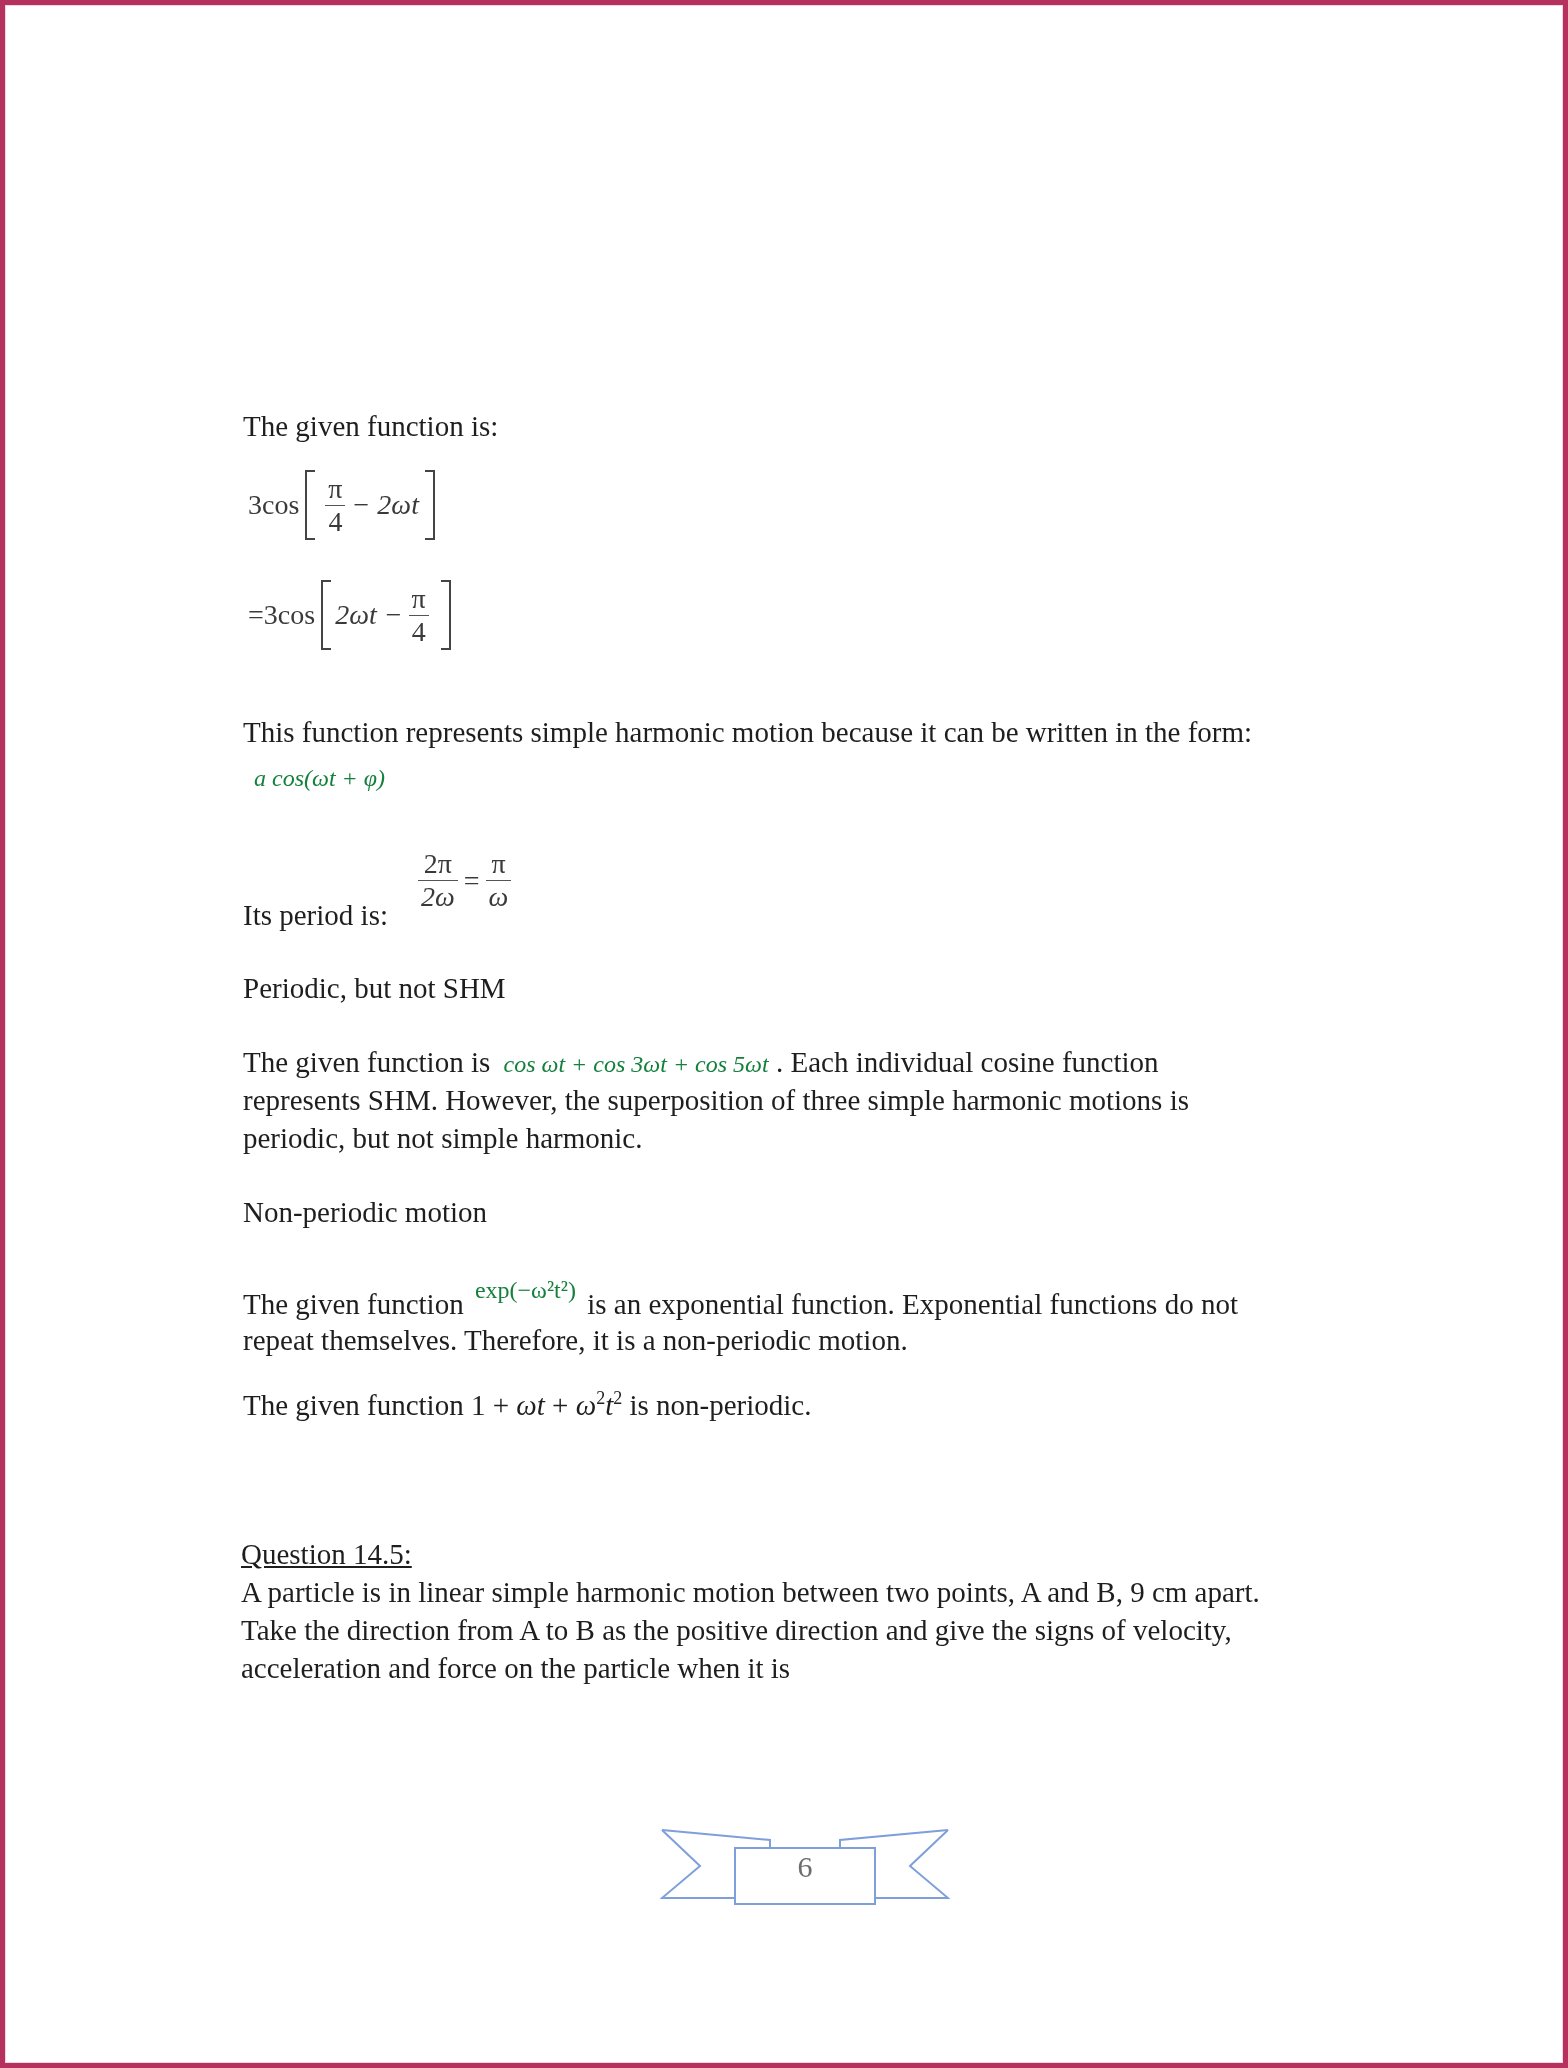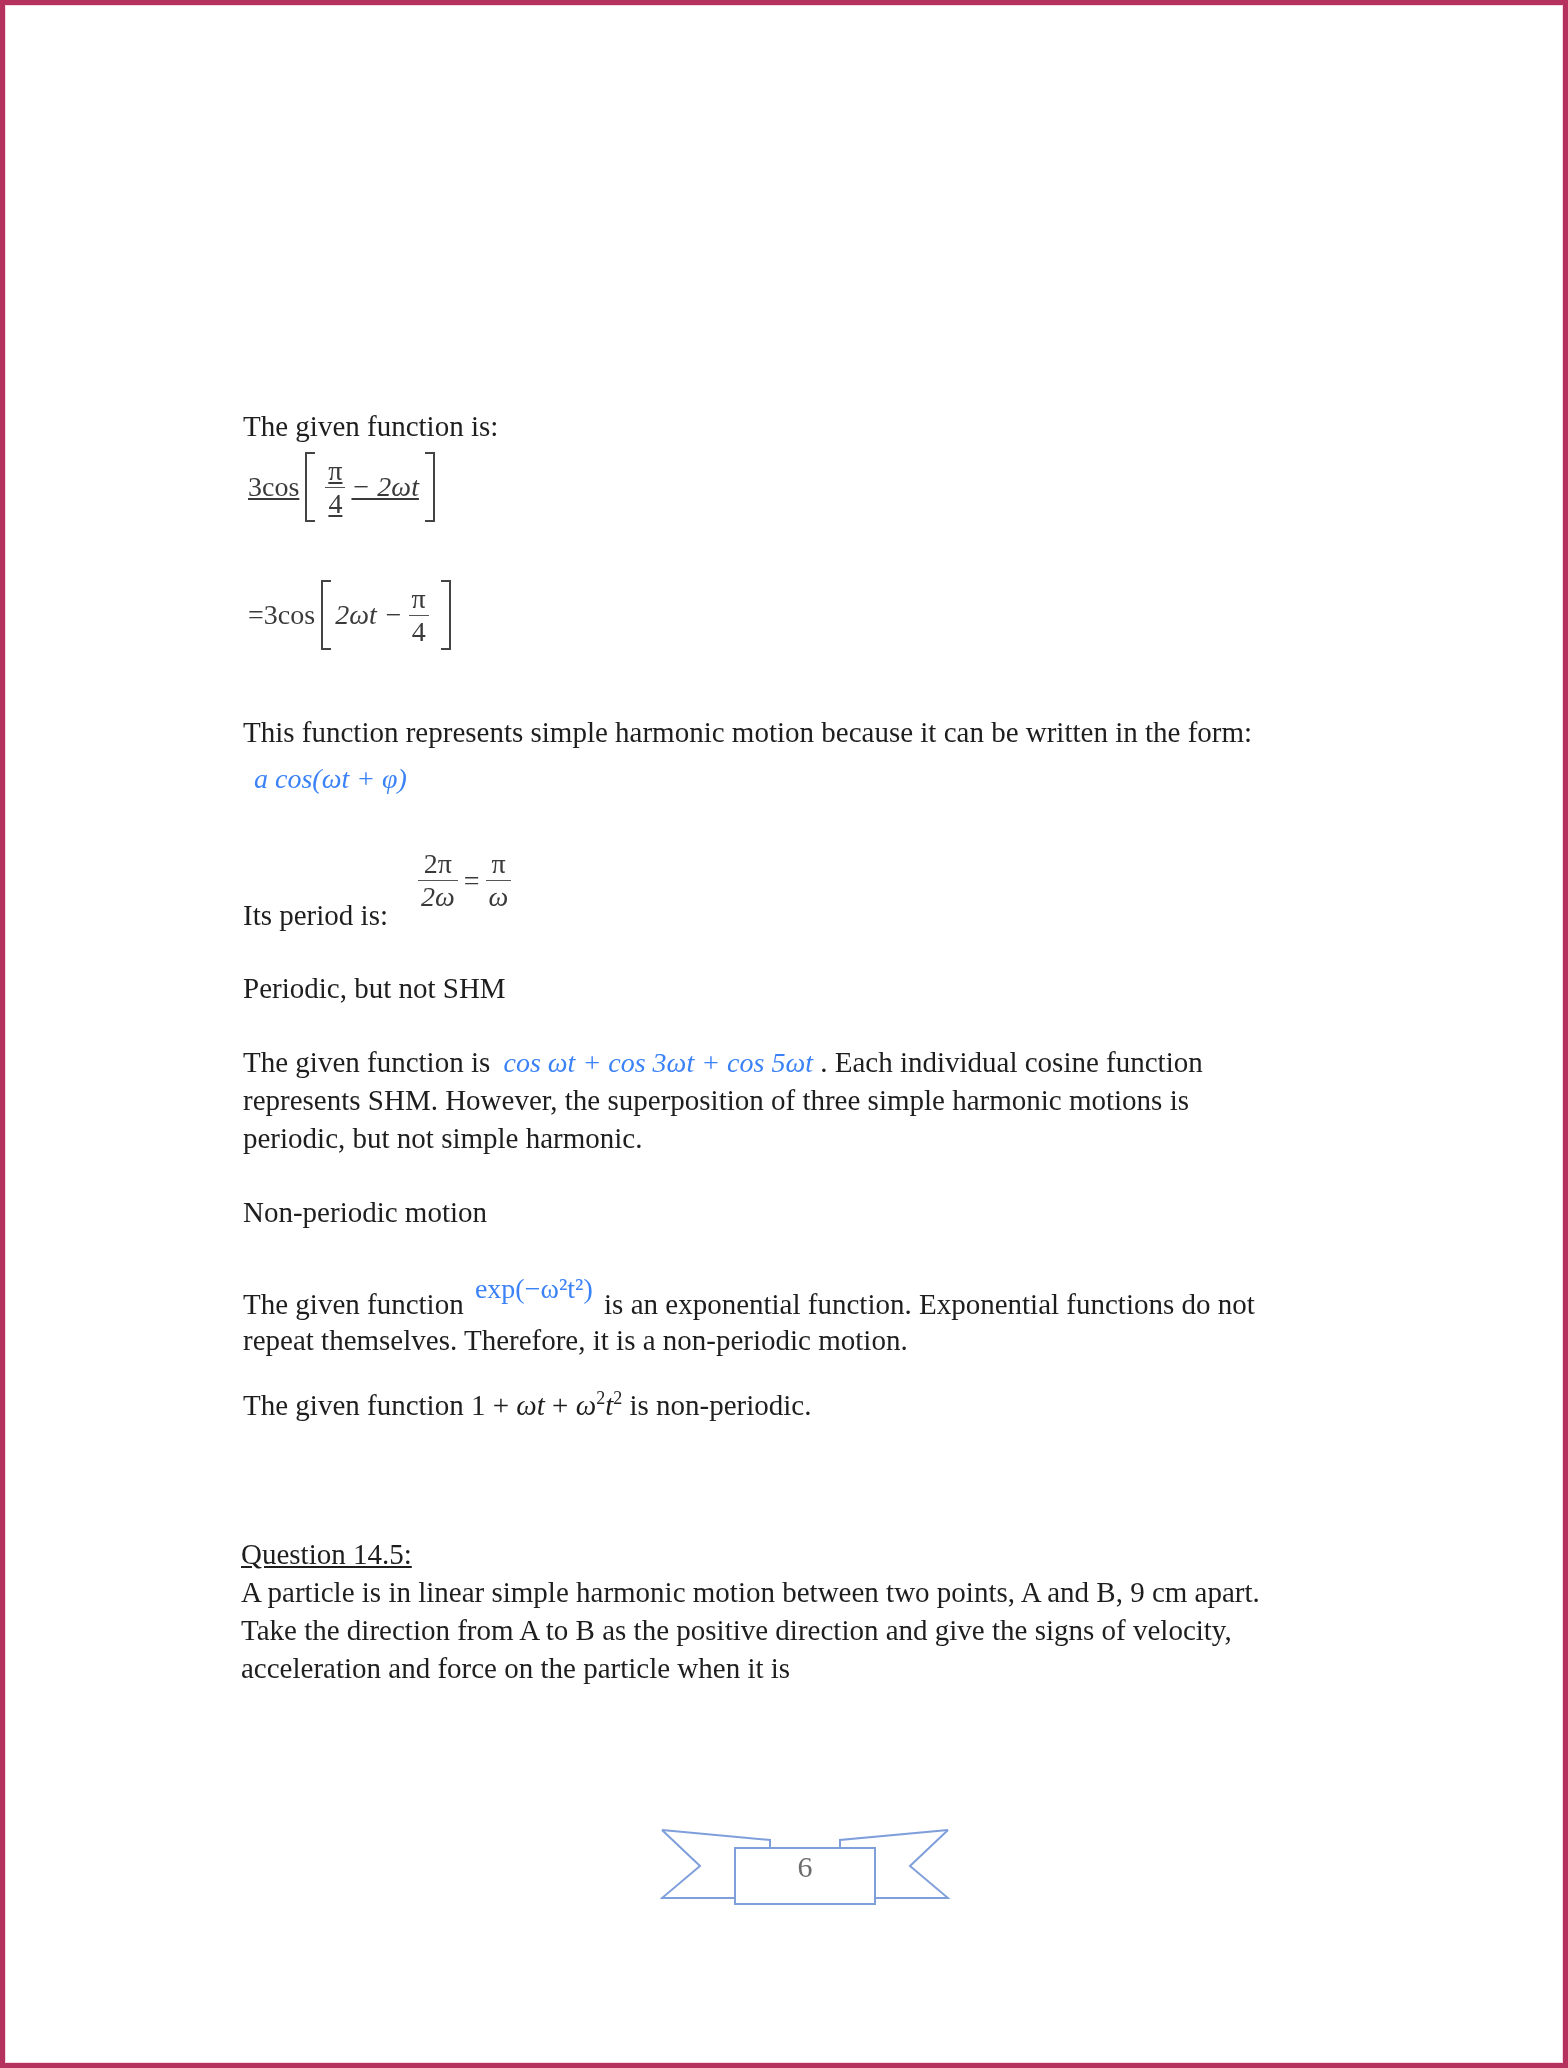--- a/index.html
+++ b/index.html
@@ -19,21 +19,21 @@
       border: 1px solid #f5d6e2;
     }
     .txt {
       position: absolute; left: 243px; font-size: 29px; line-height: 37px;
       white-space: nowrap;
     }
     .para {
       position: absolute; left: 243px; width: 1128px; font-size: 29px; line-height: 37px;
       text-align: justify; text-align-last: left;
     }
-    .math { color: #3b82f6; font-size: 28px; }
+    .math { color: #15803d; font-size: 24px; }
     .eq { position: absolute; left: 248px; font-size: 28px; color: #3a3a3a; display: flex; align-items: center; }
     .bracket {
       display: inline-block; border: 2px solid #444; width: 8px; height: 66px;
     }
     .bl { border-right: none; margin: 0 4px 0 6px; }
     .br { border-left: none; margin: 0 0 0 6px; }
     .frac { display: inline-flex; flex-direction: column; align-items: center; margin: 0 6px; line-height: 28px; }
     .frac .num { padding: 0 3px; }
     .frac .bar { width: 100%; border-top: 1.5px solid #555; margin: 2px 0; }
     .sup { font-size: 18px; vertical-align: super; line-height: 0; }
@@ -43,21 +43,21 @@
       font-size: 30px; color: #6d6d6d;
     }
   </style>
 </head>
 <body>
 
 <div class="page-border"></div>
 
 <div class="txt" style="top:408px;">The given function is:</div>
 
-<div class="eq" style="top:452px;text-decoration:underline;">
+<div class="eq" style="top:470px;">
   <span>3cos</span>
   <span class="bracket bl"></span>
   <span class="frac">
     <span class="num">π</span>
     <span class="bar"></span>
     <span class="num">4</span>
   </span>
   <span style="font-style:italic;">− 2ωt</span>
   <span class="bracket br"></span>
 </div>

